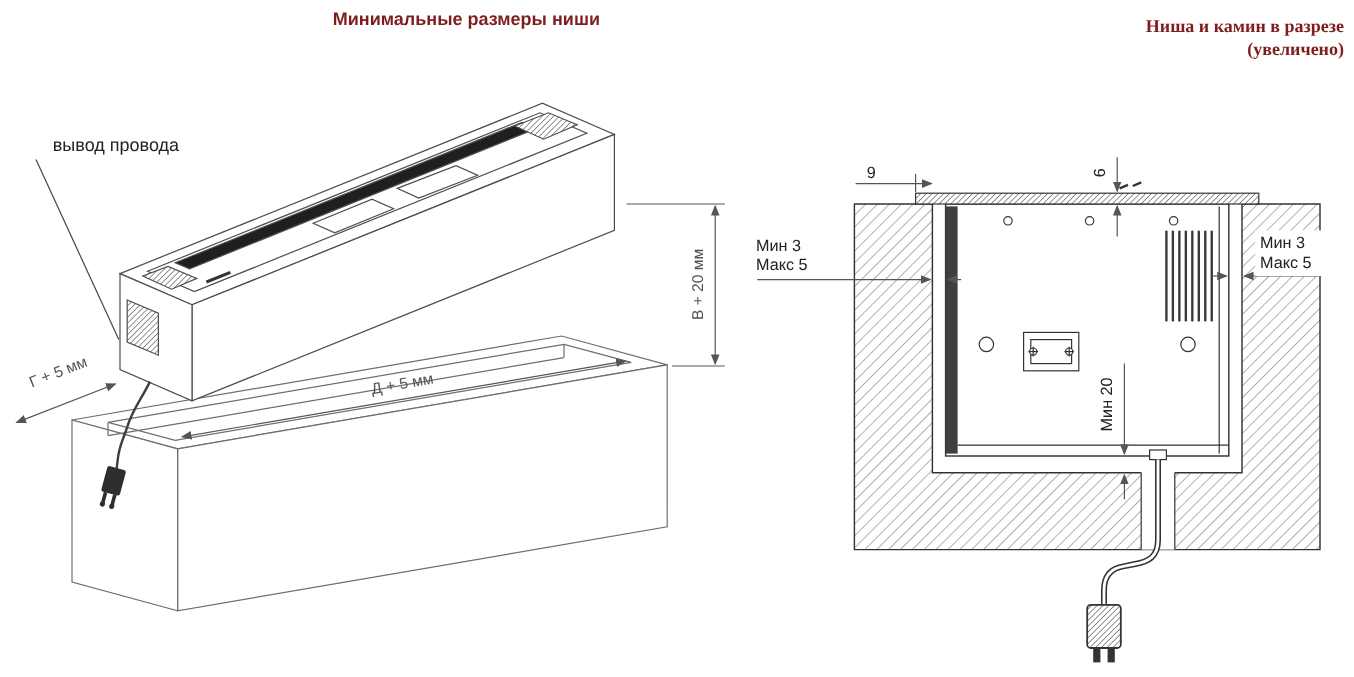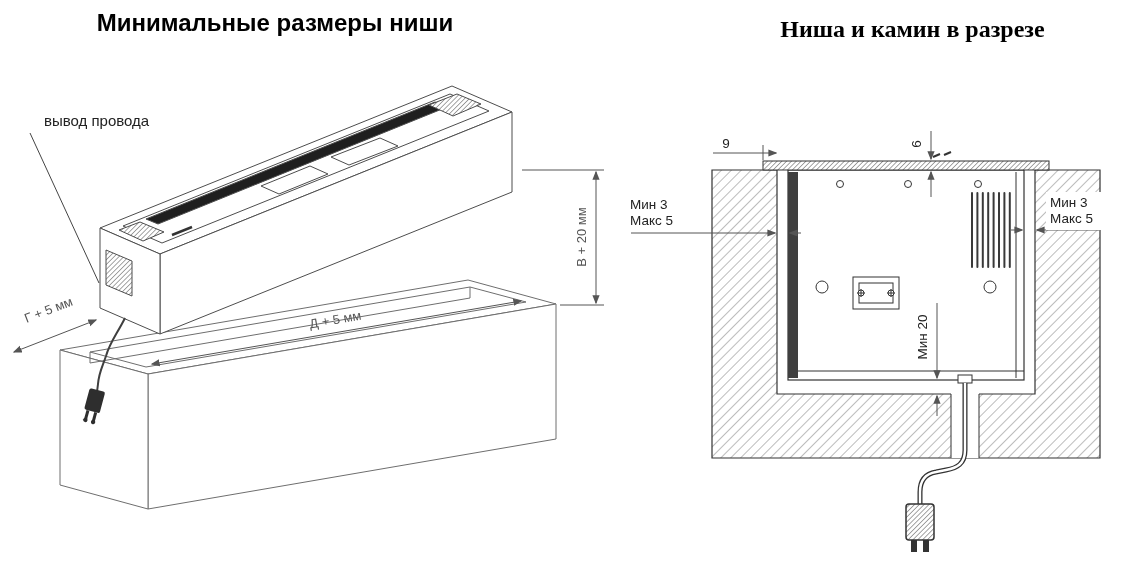--- a/index.html
+++ b/index.html
@@ -1,33 +1,34 @@
 <!DOCTYPE html>
 <html><head>
 <meta charset="utf-8">
 <style>
   html,body{margin:0;padding:0;background:#ffffff;}
   #stage{position:relative;width:1128px;height:564px;background:#fff;overflow:hidden;
          font-family:"Liberation Sans", sans-serif;color:#111;}
-  .title{position:absolute;font-weight:bold;font-size:24px;text-align:center;color:#000000;line-height:1.25;}
+  .title{position:absolute;font-weight:bold;font-size:15px;text-align:right;color:#7f1d1d;line-height:1.25;}
   #title-left{left:50px;top:8px;width:450px;}
   #title-right{left:705px;top:14px;width:415px;font-family:Liberation Serif, serif;}
   svg text{font-family:"Liberation Sans", sans-serif;}
   .dim-text{font-size:13px;fill:#555;}
   .dim-text-dark{font-size:13.5px;fill:#222;}
   .callout-text{font-size:15px;fill:#222;}
 </style>
 </head>
 <body>
 
 <div id="stage">
 
   <div id="title-left" class="title">Минимальные размеры ниши</div>
   <div id="title-right" class="title">
     <div>Ниша и камин в разрезе</div>
+    <div>(увеличено)</div>
   </div>
 
   <svg width="1128" height="564" viewBox="0 0 1128 564">
     <defs>
       <marker id="arr" viewBox="0 0 10 10" refX="8.5" refY="5" markerWidth="9" markerHeight="9" orient="auto-start-reverse">
         <path d="M0,1 L10,5 L0,9 Z" fill="#555"></path>
       </marker>
       <pattern id="hatch8" width="7" height="7" patternUnits="userSpaceOnUse" patternTransform="rotate(45)">
         <rect width="7" height="7" fill="#ffffff"></rect>
         <line x1="0" y1="0" x2="0" y2="7" stroke="#7a7a7a" stroke-width="1"></line>

